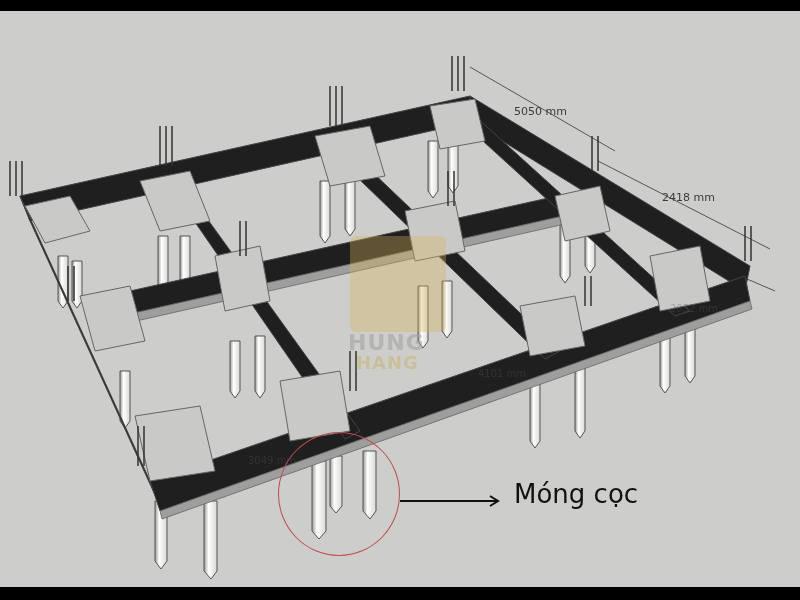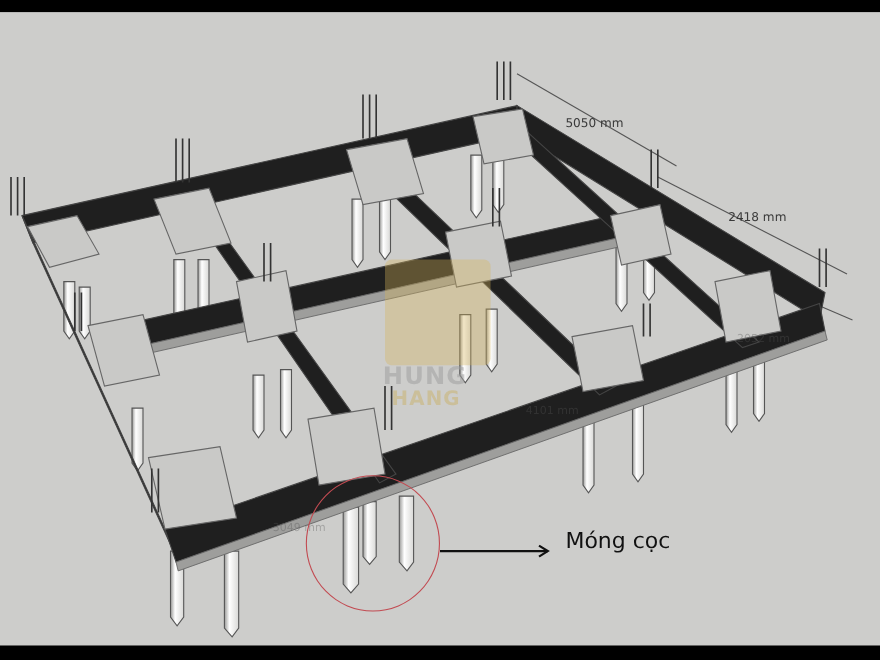--- a/index.html
+++ b/index.html
@@ -7,21 +7,21 @@
   .frame { position: absolute; left: 0; top: 11px; width: 800px; height: 576px; background: #cdcdcb; overflow: hidden; }
   .top-bar { position: absolute; left: 0; top: 0; width: 800px; height: 11px; background: #000; }
   .bottom-bar { position: absolute; left: 0; top: 587px; width: 800px; height: 13px; background: #000; }
   svg.model { position: absolute; left: 0; top: 0; width: 800px; height: 576px; }
   .dim-label { position: absolute; font-family: "DejaVu Sans", sans-serif; font-size: 11px; color: #3a3a3a; white-space: nowrap; }
   .faint-label { position: absolute; font-family: "DejaVu Sans", sans-serif; font-size: 10px; color: #555; opacity: 0.35; white-space: nowrap; }
   .watermark { position: absolute; left: 350px; top: 225px; width: 100px; height: 140px; pointer-events: none; }
   .wm-box { position: absolute; left: 0; top: 0; width: 96px; height: 96px; background: rgba(214, 180, 90, 0.35); border-radius: 6px; }
   .wm-text1 { position: absolute; left: -2px; top: 94px; font-family: "DejaVu Sans", sans-serif; font-weight: bold; font-size: 22px; letter-spacing: 1px; color: rgba(160,160,160,0.55); }
   .wm-text2 { position: absolute; left: 6px; top: 116px; font-family: "DejaVu Sans", sans-serif; font-weight: bold; font-size: 18px; letter-spacing: 1px; color: rgba(200,170,80,0.4); }
-  .caption { position: absolute; left: 514px; top: 468px; font-family: "DejaVu Sans", sans-serif; font-size: 20px; color: #111; white-space: nowrap; }
+  .caption { position: absolute; left: 514px; top: 468px; font-family: "DejaVu Sans", sans-serif; font-size: 26px; color: #111; white-space: nowrap; }
   .highlight-circle { position: absolute; left: 278px; top: 421px; width: 122px; height: 124px; border: 1.3px solid #c24b52; border-radius: 50%; box-sizing: border-box; }
   .arrow { position: absolute; left: 400px; top: 484px; width: 102px; height: 12px; }
 </style>
 </head>
 <body>
 
 <div class="top-bar"></div>
 
 <div class="frame">
 
@@ -117,21 +117,21 @@
       <path d="M350 340 v40 M356 340 v40"></path>
       <path d="M138 415 v40 M144 415 v40"></path>
       <path d="M68 255 v35 M74 255 v35"></path>
     </g>
   </svg>
 
   <div class="dim-label" style="left:514px; top:94px;">5050 mm</div>
   <div class="dim-label" style="left:662px; top:180px;">2418 mm</div>
   <div class="faint-label" style="left:478px; top:357px;">4101 mm</div>
   <div class="faint-label" style="left:670px; top:292px;">2052 mm</div>
-  <div class="faint-label" style="left:248px; top:444px;margin-top:20px;">3049 mm</div>
+  <div class="faint-label" style="left:248px; top:444px;">3049 mm</div>
 
   <div class="watermark">
     <div class="wm-box"></div>
     <div class="wm-text1">HUNG</div>
     <div class="wm-text2">HANG</div>
   </div>
 
   <div class="highlight-circle"></div>
 
   <svg class="arrow" viewBox="0 0 102 12">

